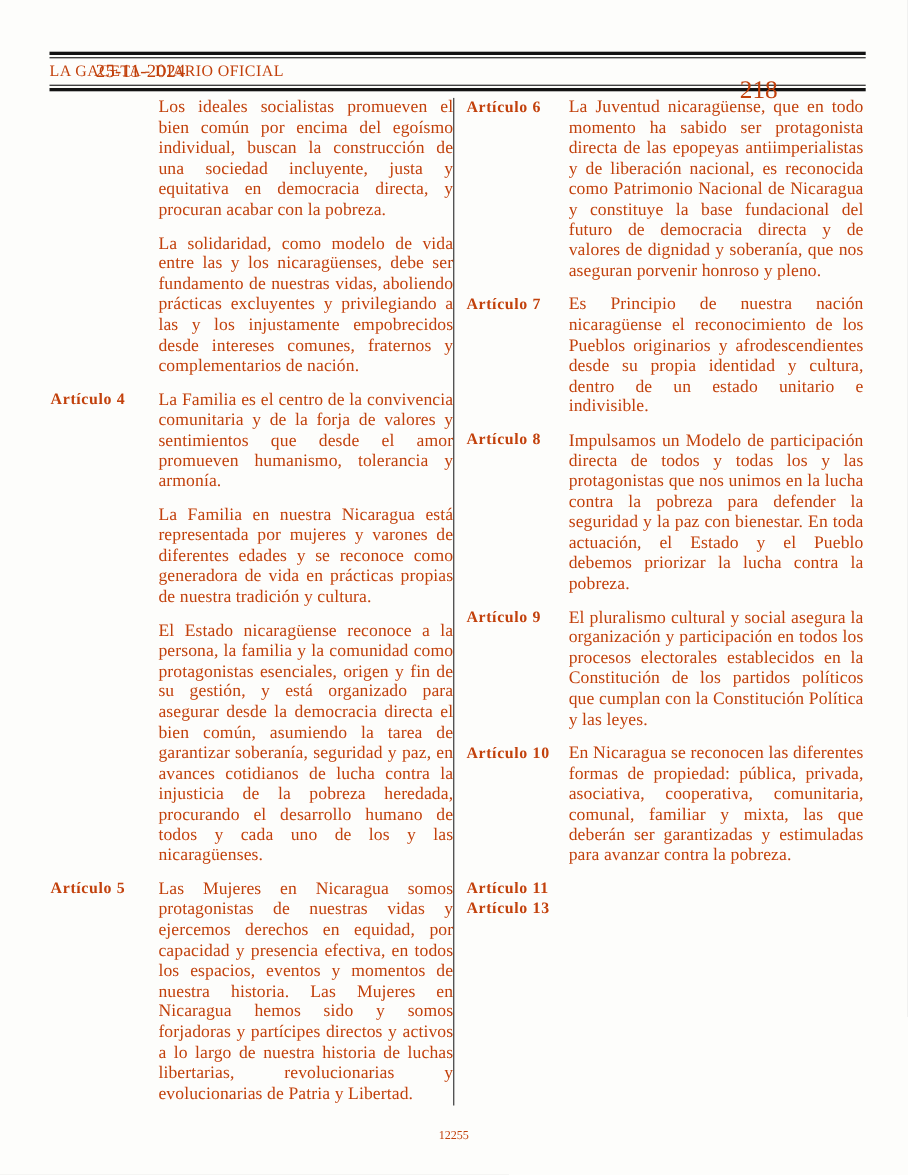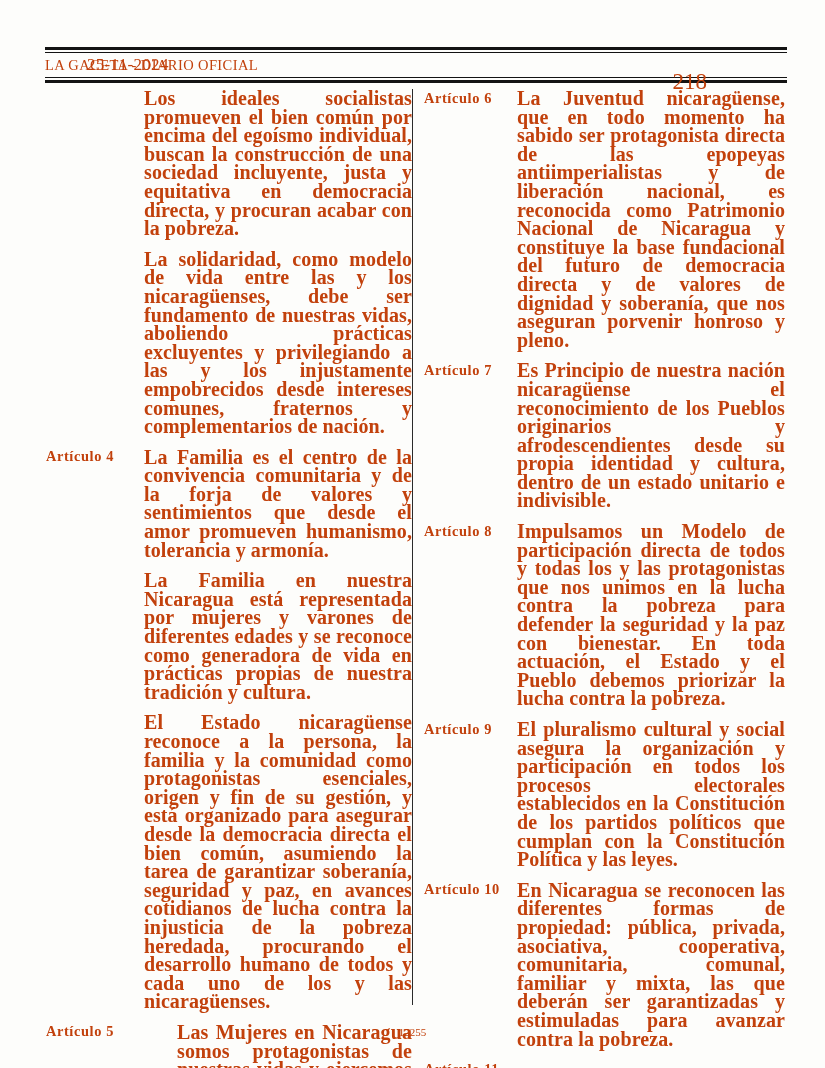--- a/index.html
+++ b/index.html
@@ -83,27 +83,27 @@
     font-size: 14.4px;
     letter-spacing: 0.6px;
     padding-top: 0.5px;
     white-space: nowrap;
   }
   .col-right .label-cell { width: 93px; }
   .body-cell { flex: 1; min-width: 0; }
 
   p.para {
     margin: 0 0 12px 0;
-    font-weight: bold;
-    font-size: 20px;
+    font-weight: normal;
+    font-size: 16px;
     line-height: 18.6px;
     text-align: justify;
     letter-spacing: 0.1px;
   }
-  .article:last-child .body-cell p.para:last-child { margin-bottom: 12px; margin-left: 33px; }
+  .article:last-child .body-cell p.para:last-child { margin-bottom: 12px; }
 
   
   .footer {
     position: absolute;
     left: 0; right: 0;
     bottom: 30px;
     text-align: center;
     font-size: 11px;
   }
 </style>

